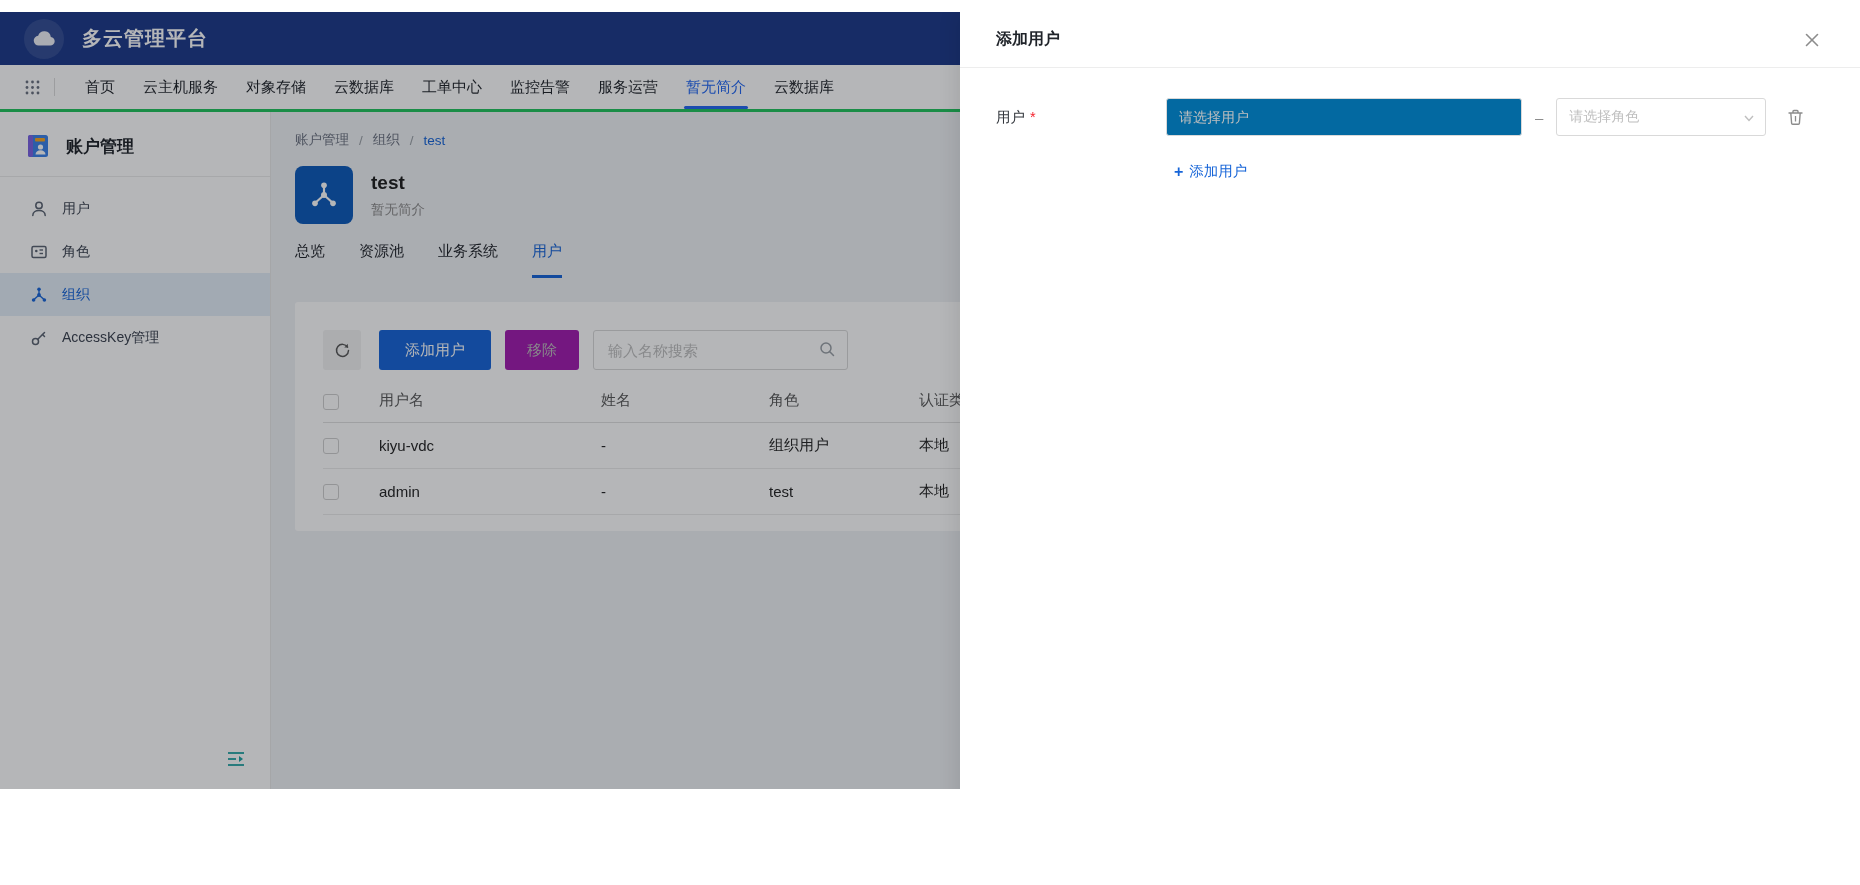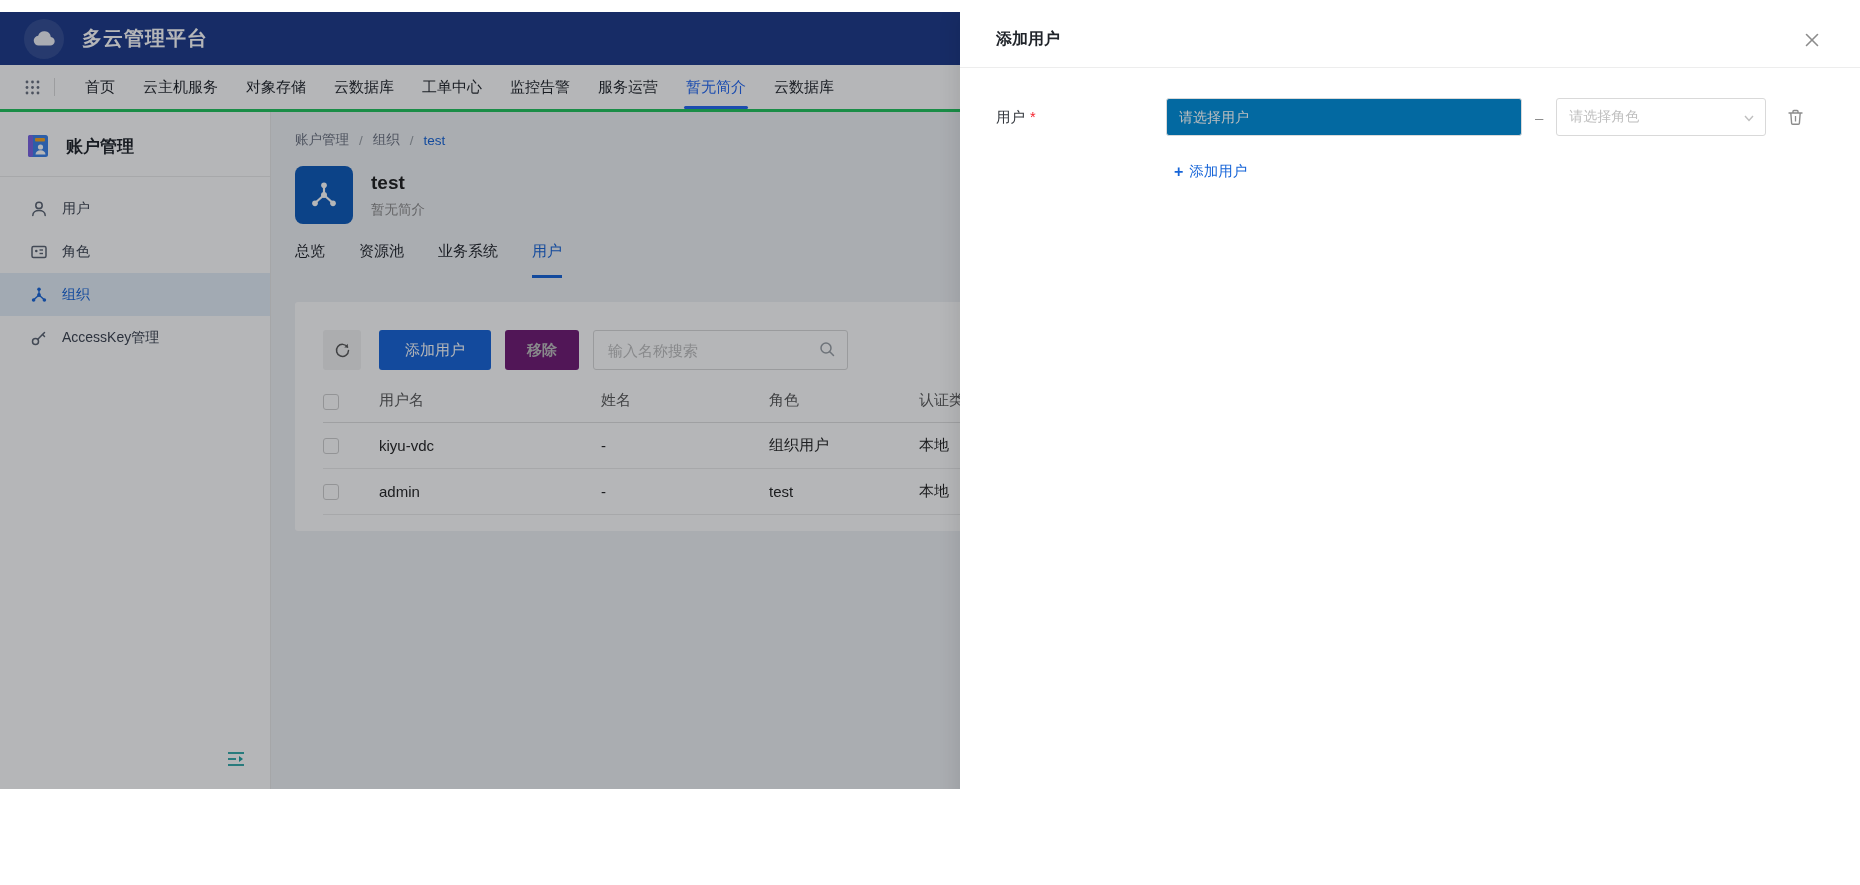--- a/index.html
+++ b/index.html
@@ -49,21 +49,21 @@
   .entity-desc { font-size:13.5px; color:#8c8c8c; margin-top:7px; }
   .tabs { display:flex; margin-top:14px; height:36px; }
   .tab { margin-right:34px; font-size:15px; color:#1f2329; cursor:pointer; padding-bottom:10px; border-bottom:3px solid transparent; white-space:nowrap; }
   .tab.active { color:#1765d8; border-bottom-color:#1765d8; }
 
   .card { margin-top:24px; background:#ffffff; border-radius:3px; padding:28px 28px 16px 28px; }
   .toolbar { display:flex; align-items:center; }
   .icon-btn { width:38px; height:40px; background:#f2f2f2; border:none; border-radius:3px; display:flex; align-items:center; justify-content:center; cursor:pointer; }
   .btn { height:40px; border:none; border-radius:3px; font-size:15px; cursor:pointer; font-family:inherit; }
   .btn-primary { background:#1765d8; color:#ffffff; padding:0 26px; margin-left:18px; }
-  .btn-disabled { background:#701a75; color:#bfbfbf; padding:0 22px; margin-left:14px; cursor:not-allowed;font-weight:bold; }
+  .btn-disabled { background:#a21caf; color:#bfbfbf; padding:0 22px; margin-left:14px; cursor:not-allowed; }
   .search-box { position:relative; margin-left:14px; }
   .search-input { width:255px; height:40px; border:1px solid #d9d9d9; border-radius:3px; padding:0 38px 0 14px; font-size:15px; color:#262626; background:#fff; outline:none; font-family:inherit; }
   .search-input::placeholder { color:#bfbfbf; }
   .search-icon { position:absolute; right:12px; top:10px; }
 
   table.users { border-collapse:collapse; margin-top:10px; width:760px; table-layout:fixed; }
   table.users th { text-align:left; font-weight:normal; color:#595959; font-size:15px; height:42px; border-bottom:1px solid #e0e0e0; }
   table.users td { font-size:15px; color:#262626; height:46px; border-bottom:1px solid #ebebeb; }
   .col-check { width:56px; }
   .col-user { width:222px; }

